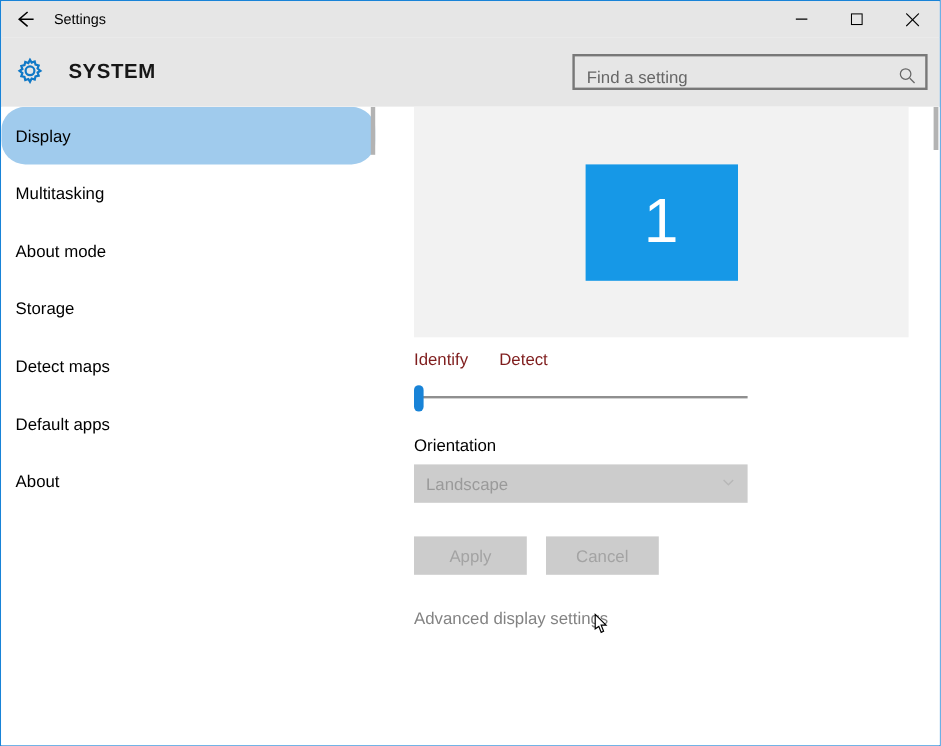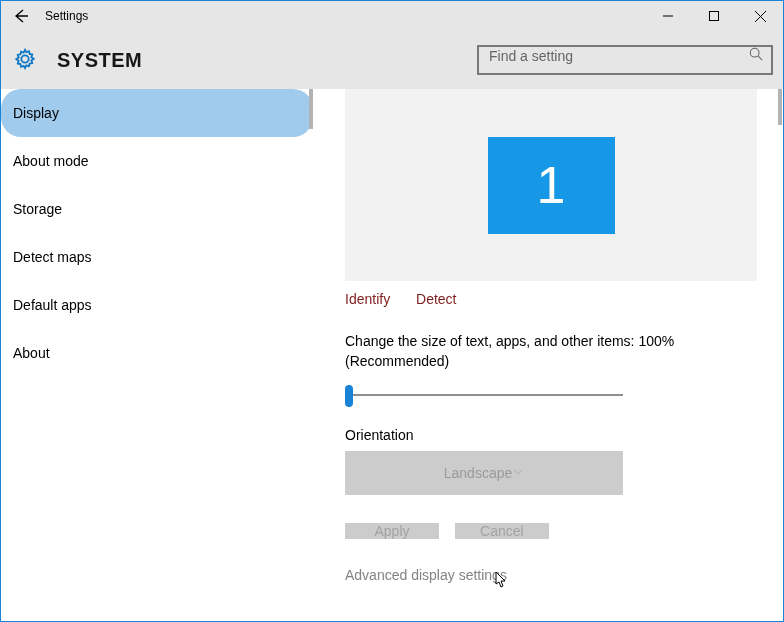--- a/index.html
+++ b/index.html
@@ -57,34 +57,34 @@
     align-items: center;
     padding: 0 10px 0 10px;
     box-sizing: border-box;
   }
   .header .gear {
     width: 28px;
     text-align: center;
     color: #0f6db8;
   }
   .header .system-label {
-    font-size: 20px;
+    font-size: 17px;
     font-weight: 600;
     letter-spacing: 0.5px;
     color: #171717;
     padding-left: 18px;
   }
   .header .spacer { flex: 1; }
   .searchbox {
     width: 296px;
     height: 30px;
     border: 2px solid #787878;
     box-sizing: border-box;
     display: flex;
-    align-items: flex-start;
+    align-items: flex-end;
     background: #e6e6e6;
     padding: 0 8px;
   }
   .searchbox input {
     flex: 1;
     border: none;
     outline: none;
     background: transparent;
     font-size: 14px;
     color: #555;
@@ -195,39 +195,39 @@
     height: 22px;
     border-radius: 4px;
     background: #1883d7;
   }
   .section-label {
     margin-top: 22px;
   }
   .dropdown {
     margin-top: 8px;
     width: 278px;
-    height: 44px;
+    height: 32px;
     background: #ccc;
     color: #9a9a9a;
     display: flex;
     align-items: center;
     padding: 6px 10px;
     box-sizing: border-box;
-    justify-content: center;
+    justify-content: space-between;
   }
   .dropdown .chev { color:#b7b7b7; }
   .btnrow {
     margin-top: 28px;
   }
   .btn {
     display: inline-flex;
     align-items: center;
     justify-content: center;
     width: 94px;
-    height: 16px;
+    height: 32px;
     background: #ccc;
     color: #a3a3a3;
     margin-right: 12px;
   }
   .adv-link {
     margin-top: 28px;
     color: #838383;
     position: relative;
     display: inline-block;
   }
@@ -294,20 +294,23 @@
     </div>
   </div>
 
   <div class="body">
 
     <div class="sidebar">
       <div class="sb-item selected">
           <span>Display</span>
         </div>
       <div class="sb-item">
+          <span>Multitasking</span>
+        </div>
+      <div class="sb-item">
           <span>About mode</span>
         </div>
       <div class="sb-item">
           <span>Storage</span>
         </div>
       <div class="sb-item">
           <span>Detect maps</span>
         </div>
       <div class="sb-item">
           <span>Default apps</span>
@@ -325,21 +328,20 @@
           <div class="monitor-tile">
             <span>1</span>
           </div>
         </div>
 
         <div class="links-row">
           <span class="link">Identify</span>
           <span class="link">Detect</span>
         </div>
 
-        <div class="scale-label">Change the size of text, apps, and other items: 100% (Recommended)</div>
 
         <div class="slider">
           <div class="track"></div>
           <div class="thumb"></div>
         </div>
 
         <div class="section-label">Orientation</div>
 
         <div class="dropdown">
           <span>Landscape</span>

